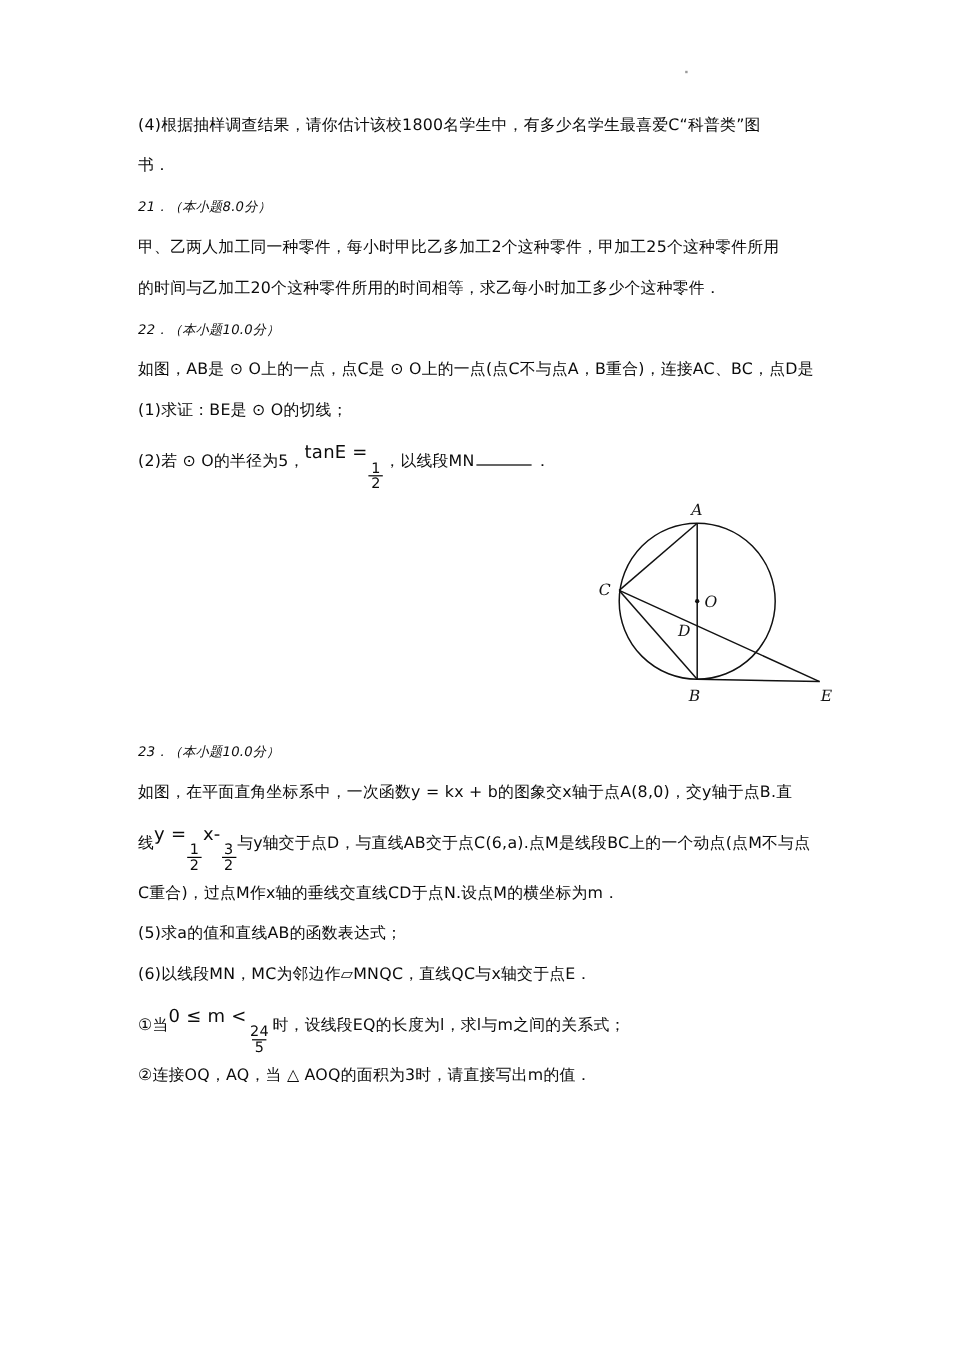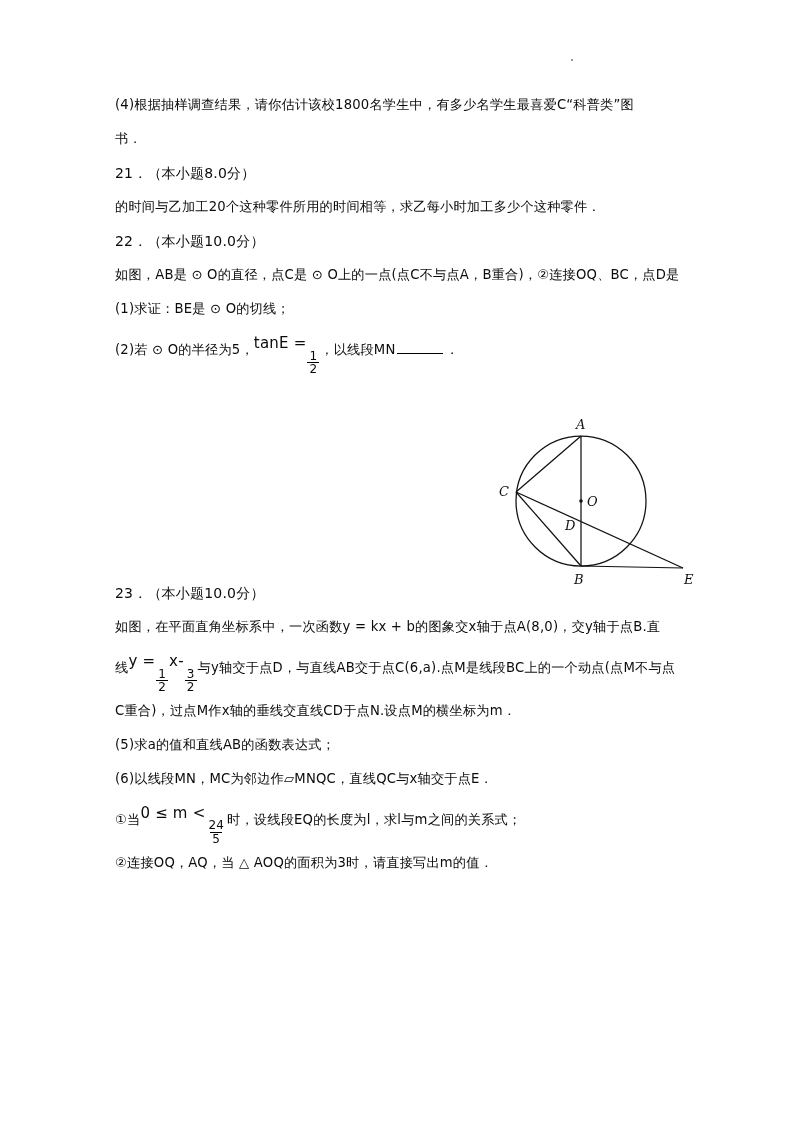--- a/index.html
+++ b/index.html
@@ -36,22 +36,23 @@
     width: 600px;
   }
   .line {
     font-size: 13.2px;
     line-height: 34px;
     letter-spacing: 0.2px;
     white-space: nowrap;
     color: #0b0b0b;
   }
   .qhead {
-    font-size: 14px;
+    font-size: 11px;
     line-height: 34px;
+    font-style: italic;
   }
   
   .frac {
     display: inline-flex;
     flex-direction: column;
     align-items: center;
     justify-content: center;
     vertical-align: -0.45em;
     margin: 0 1px;
     font-size: 12px;
@@ -93,26 +94,27 @@
   <div class="speck"></div>
 
   <div class="content">
 
     <div class="line">(4)根据抽样调查结果，请你估计该校1800名学生中，有多少名学生最喜爱C“科普类”图</div>
     <div class="line">书．</div>
 
     <div class="line qhead">
       <span>21．</span><span>（本小题8.0分）</span>
     </div>
+    <div class="line">甲、乙两人加工同一种零件，每小时甲比乙多加工2个这种零件，甲加工25个这种零件所用</div>
     <div class="line">的时间与乙加工20个这种零件所用的时间相等，求乙每小时加工多少个这种零件．</div>
 
     <div class="line qhead">
       <span>22．</span><span>（本小题10.0分）</span>
     </div>
-    <div class="line">如图，AB是 ⊙ O的直径，点C是 ⊙ O上的一点(点C不与点A，B重合)，②连接OQ、BC，点D是</div>
+    <div class="line">如图，AB是 ⊙ O上的一点，点C是 ⊙ O上的一点(点C不与点A，B重合)，连接AC、BC，点D是</div>
     <div class="line">(1)求证：BE是 ⊙ O的切线；</div>
     <div class="line">
       <span>(2)若 ⊙ O的半径为5，</span><span class="raised">tanE =</span><span class="frac">
           <span class="num">1</span>
           <span class="den">2</span>
         </span><span>，以线段MN</span><span class="blank-underline"></span><span>．</span>
     </div>
 
     <div style="height:200px"></div>
 

